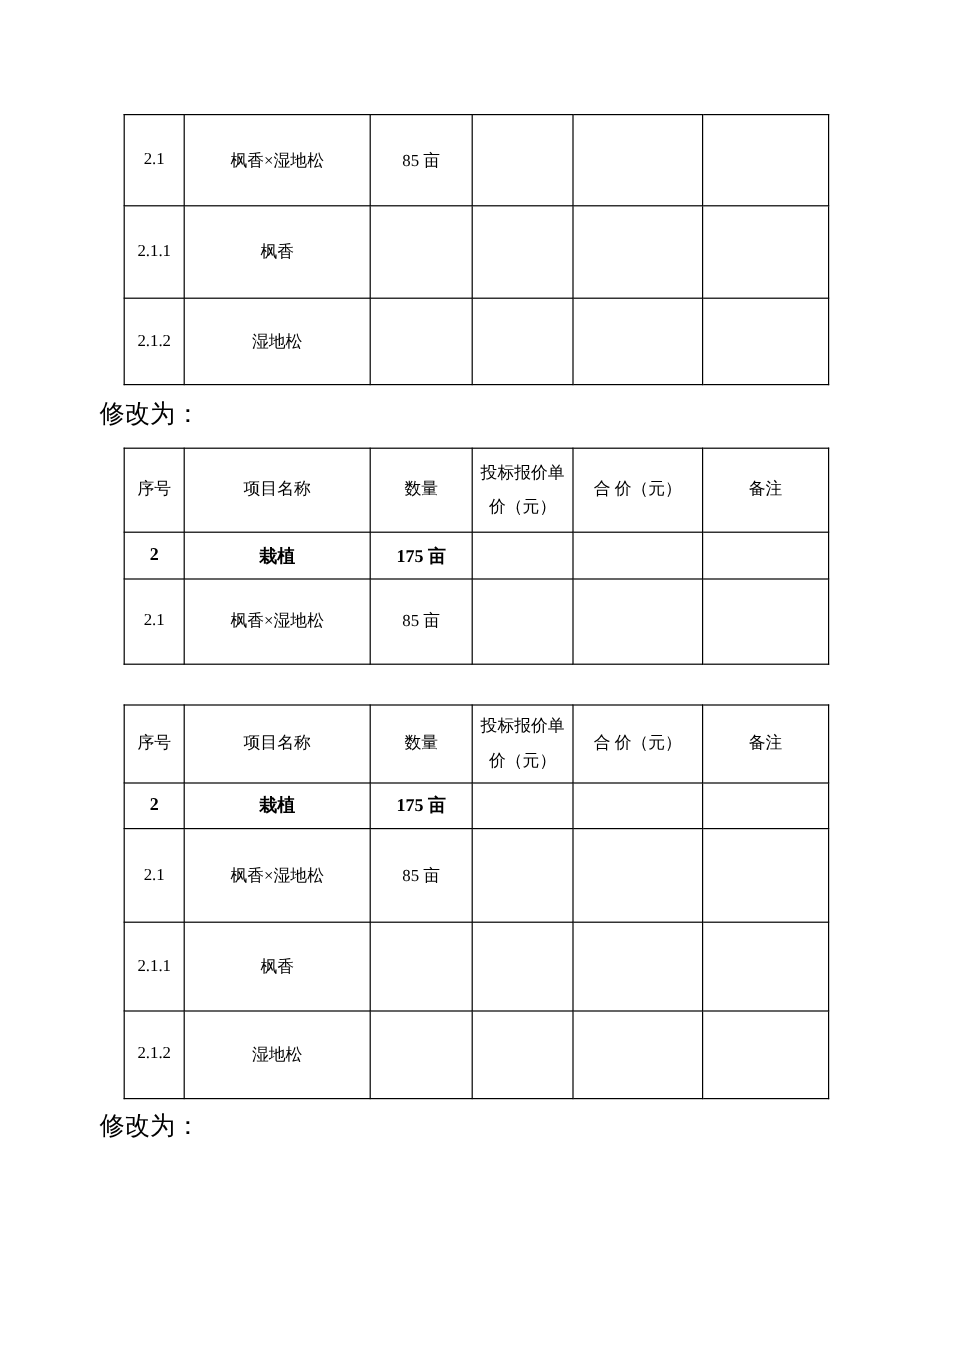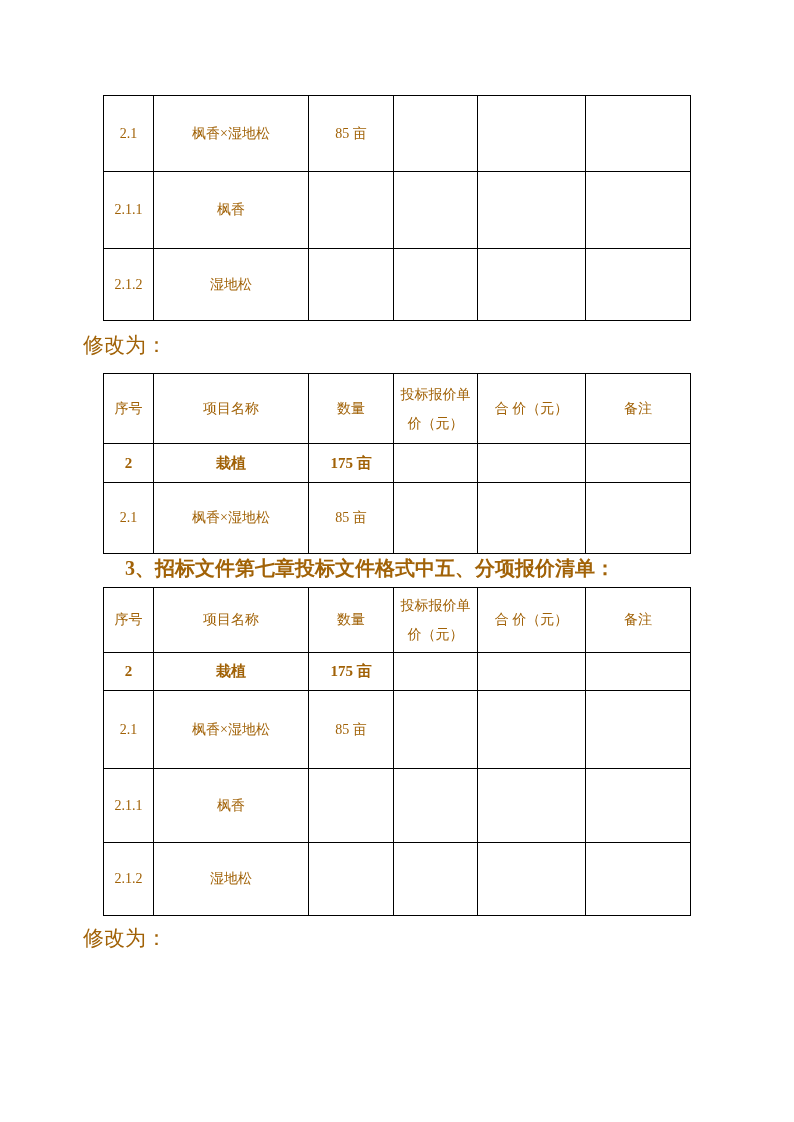--- a/index.html
+++ b/index.html
@@ -5,21 +5,21 @@
   html, body {
     margin: 0;
     padding: 0;
     background: #ffffff;
   }
   .page {
     position: relative;
     width: 728px;
     height: 1122px;
     background: #ffffff;
-    color: #a16207;
+    color: #000000;
     font-family: "Liberation Serif", "DejaVu Serif", serif;
     overflow: hidden;
   }
   .doc-table {
     position: absolute;
     border-collapse: collapse;
     table-layout: fixed;
     width: 587px;
     background: #ffffff;
   }
@@ -152,21 +152,20 @@
         <td>2.1</td>
         <td>枫香×湿地松</td>
         <td>85 亩</td>
         <td></td>
         <td></td>
         <td></td>
       </tr>
     </tbody>
   </table>
 
-  <div class="section-heading">3、招标文件第七章投标文件格式中五、分项报价清单：</div>
 
   <table class="doc-table t3">
     <colgroup>
       <col class="col-no">
         <col class="col-name">
         <col class="col-qty">
       <col class="col-unit">
         <col class="col-total">
         <col class="col-note">
     </colgroup>

